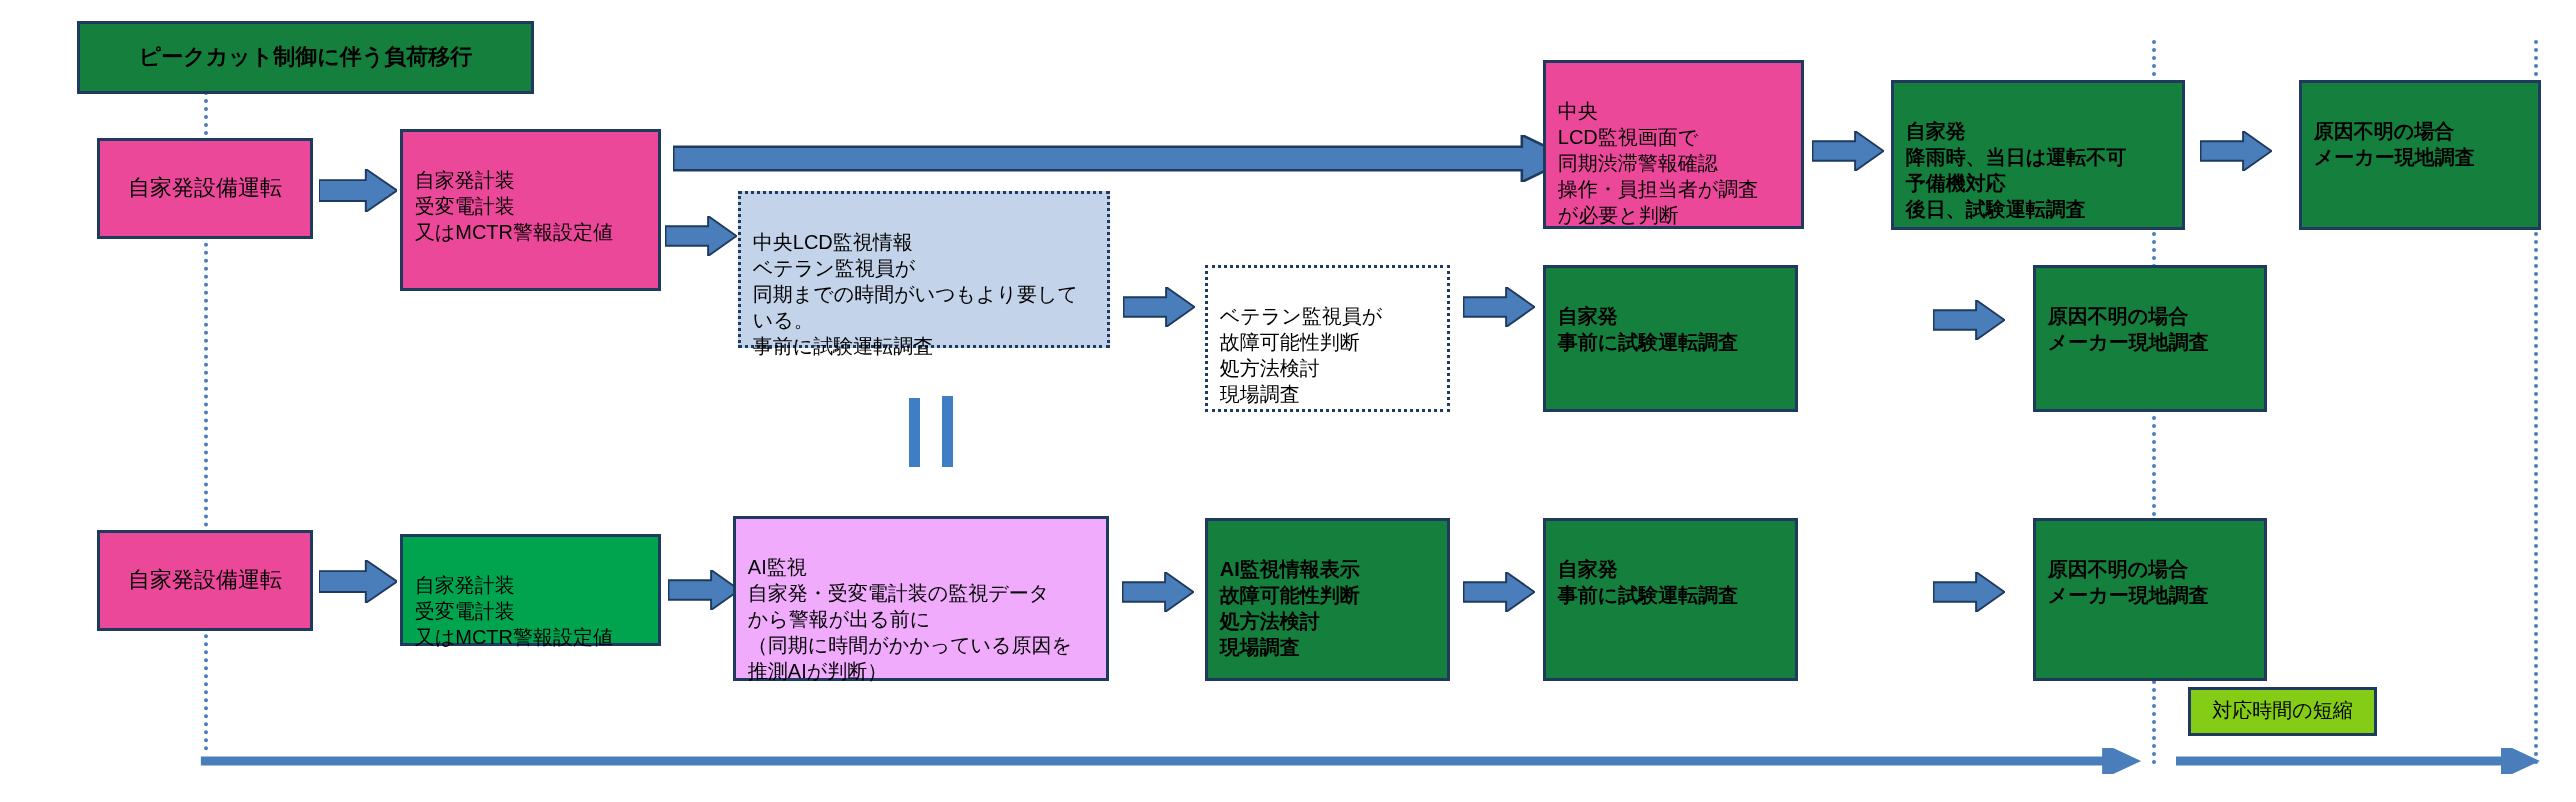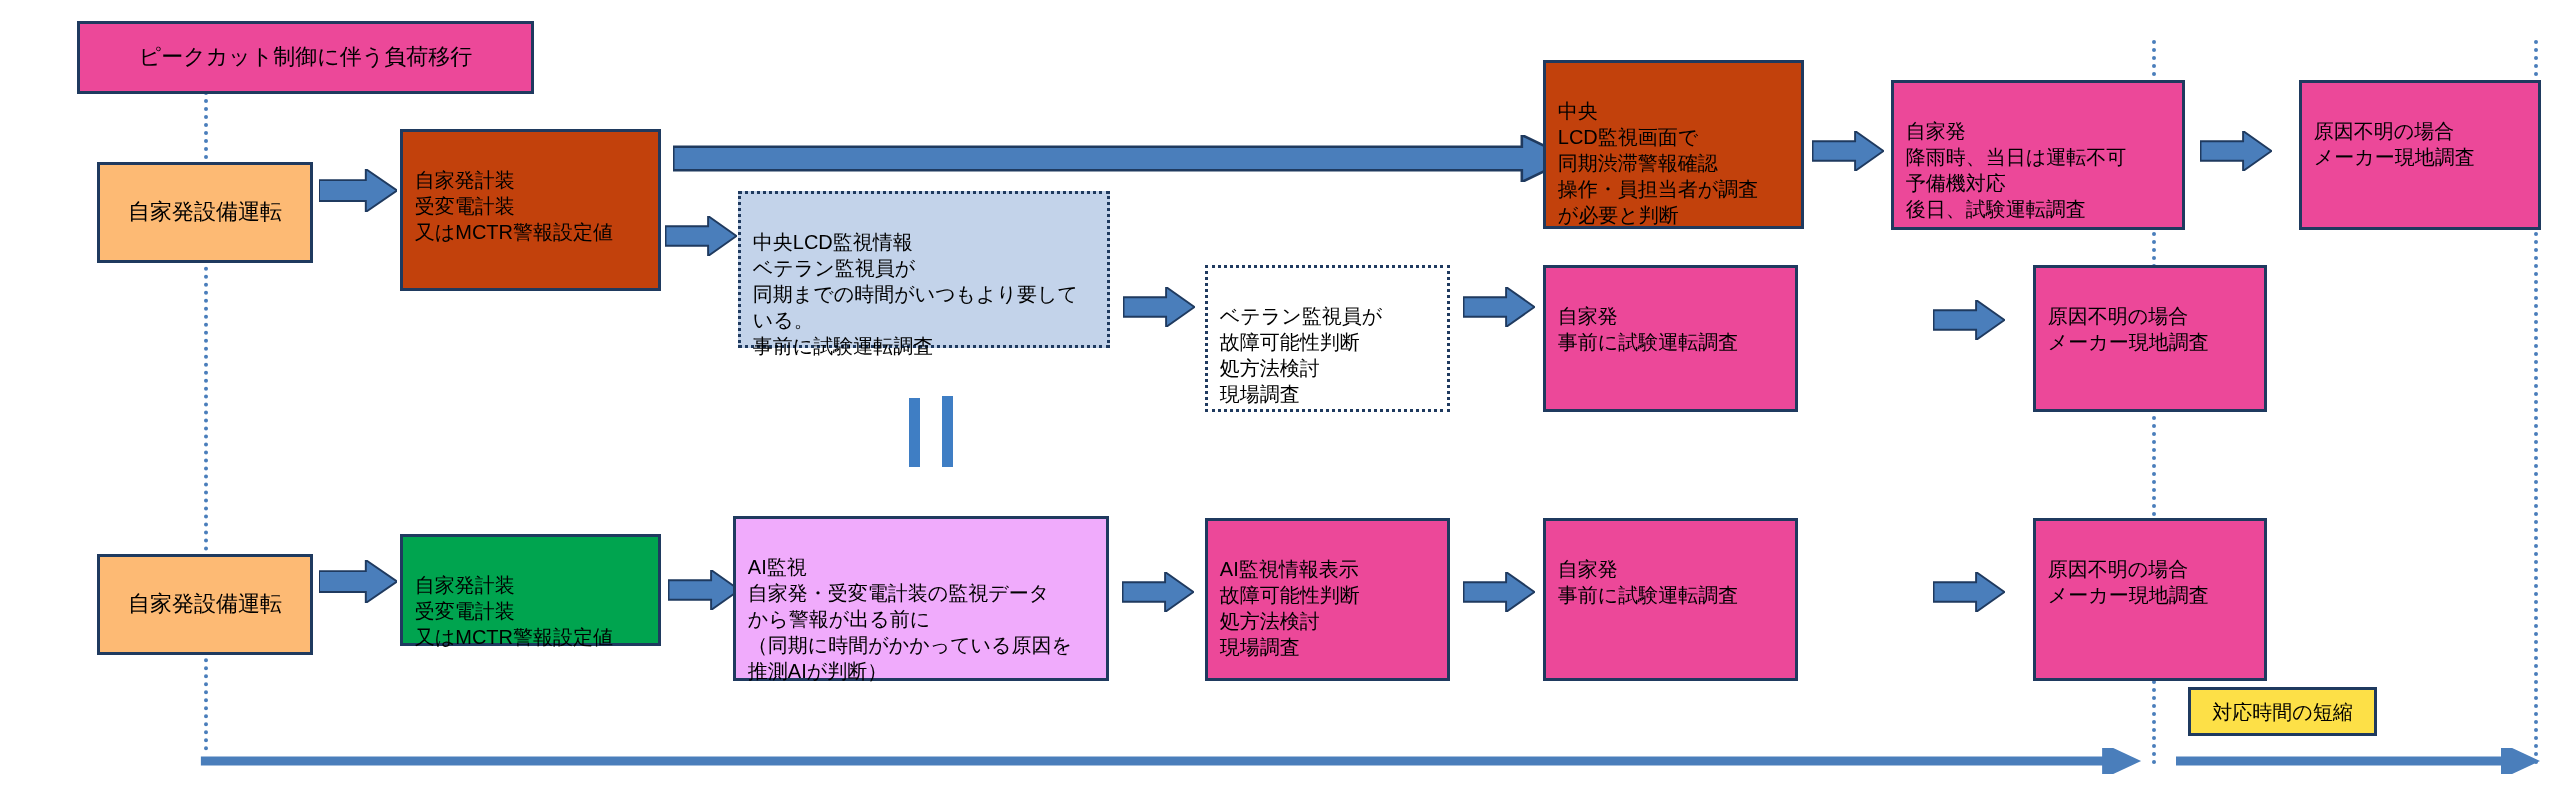--- a/index.html
+++ b/index.html
@@ -4,26 +4,26 @@
 <style>
   html,body{margin:0;padding:0;background:#ffffff;}
   body{font-family:"Liberation Sans","DejaVu Sans",sans-serif;}
   #canvas{position:relative;width:2576px;height:802px;background:#fff;overflow:hidden;}
 
   
   .node{position:absolute;box-sizing:border-box;border:3.3px solid #1f3a5f;
         color:#000;line-height:1.30;white-space:pre-line;}
   .node .txt{display:block;}
 
-  .solid       {background:#ec4899;}
-  .yellow      {background:#c2410c;}
-  .red         {background:#fdba74;margin-top:24px;}
+  .solid       {background:#15803d;font-weight:bold;}
+  .yellow      {background:#ec4899;}
+  .red         {background:#ec4899;}
   .green       {background:#00a44f;}
   .lightblue   {background:#f0abfc;}
-  .orange      {background:#fde047;}
+  .orange      {background:#84cc16;font-family:Liberation Mono, monospace;}
   .dotted      {border:3.3px dotted #1f3a5f;background:#ffffff;}
   .dotted-fill {border:3.3px dotted #1f3a5f;background:#c3d3ea;}
 
   .center{display:flex;align-items:center;justify-content:center;text-align:center;}
   .pad{padding:9.1px 11.8px;}
   .barrow-wrap{position:absolute;}
   .barrow-wrap svg{display:block;}
 
   
   .vguide{position:absolute;width:0;border-left:4.6px dotted #4a7ebb;}

